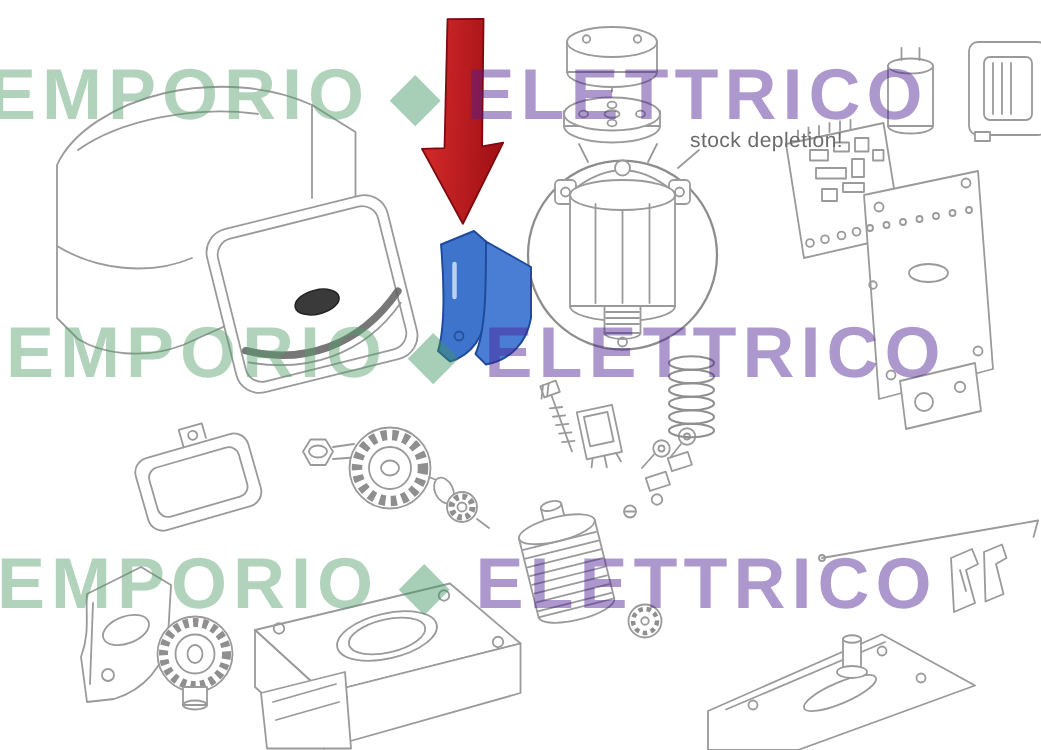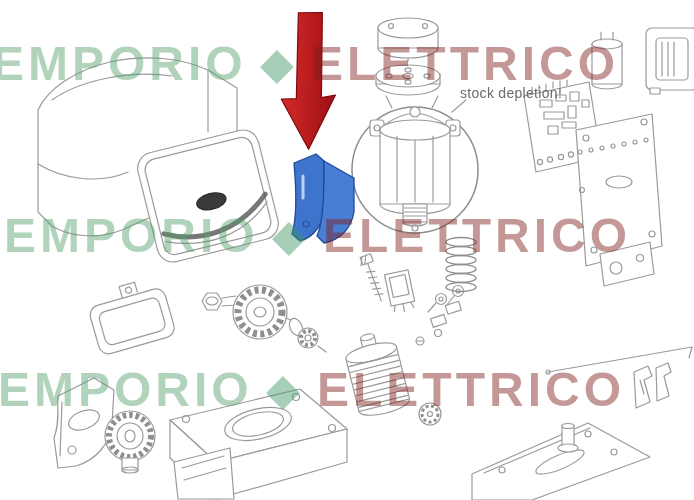--- a/index.html
+++ b/index.html
@@ -13,21 +13,21 @@
   .f{fill:#ffffff;stroke:#9a9a9a;stroke-width:1.2;stroke-linejoin:round;}
   .d{stroke:#8f8f8f;fill:none;}
   .dk{stroke:#5f5f5f;fill:none;stroke-linecap:round;}
   
   .wm{
     position:absolute;display:flex;align-items:center;gap:14px;
     font-weight:bold;font-size:48px;letter-spacing:4px;white-space:nowrap;
     opacity:.45;pointer-events:none;line-height:1;
   }
   .wm .w1{color:#55a06a;}
-  .wm .w2{color:#7f1d1d;}
+  .wm .w2{color:#4c1d95;}
   .wm .dia{color:#3e9460;font-size:42px;}
   
   .note{
     position:absolute;left:460px;top:85px;font-size:14px;color:#6b6b6b;
     letter-spacing:.3px;
   }
 </style>
 </head>
 <body>
 

